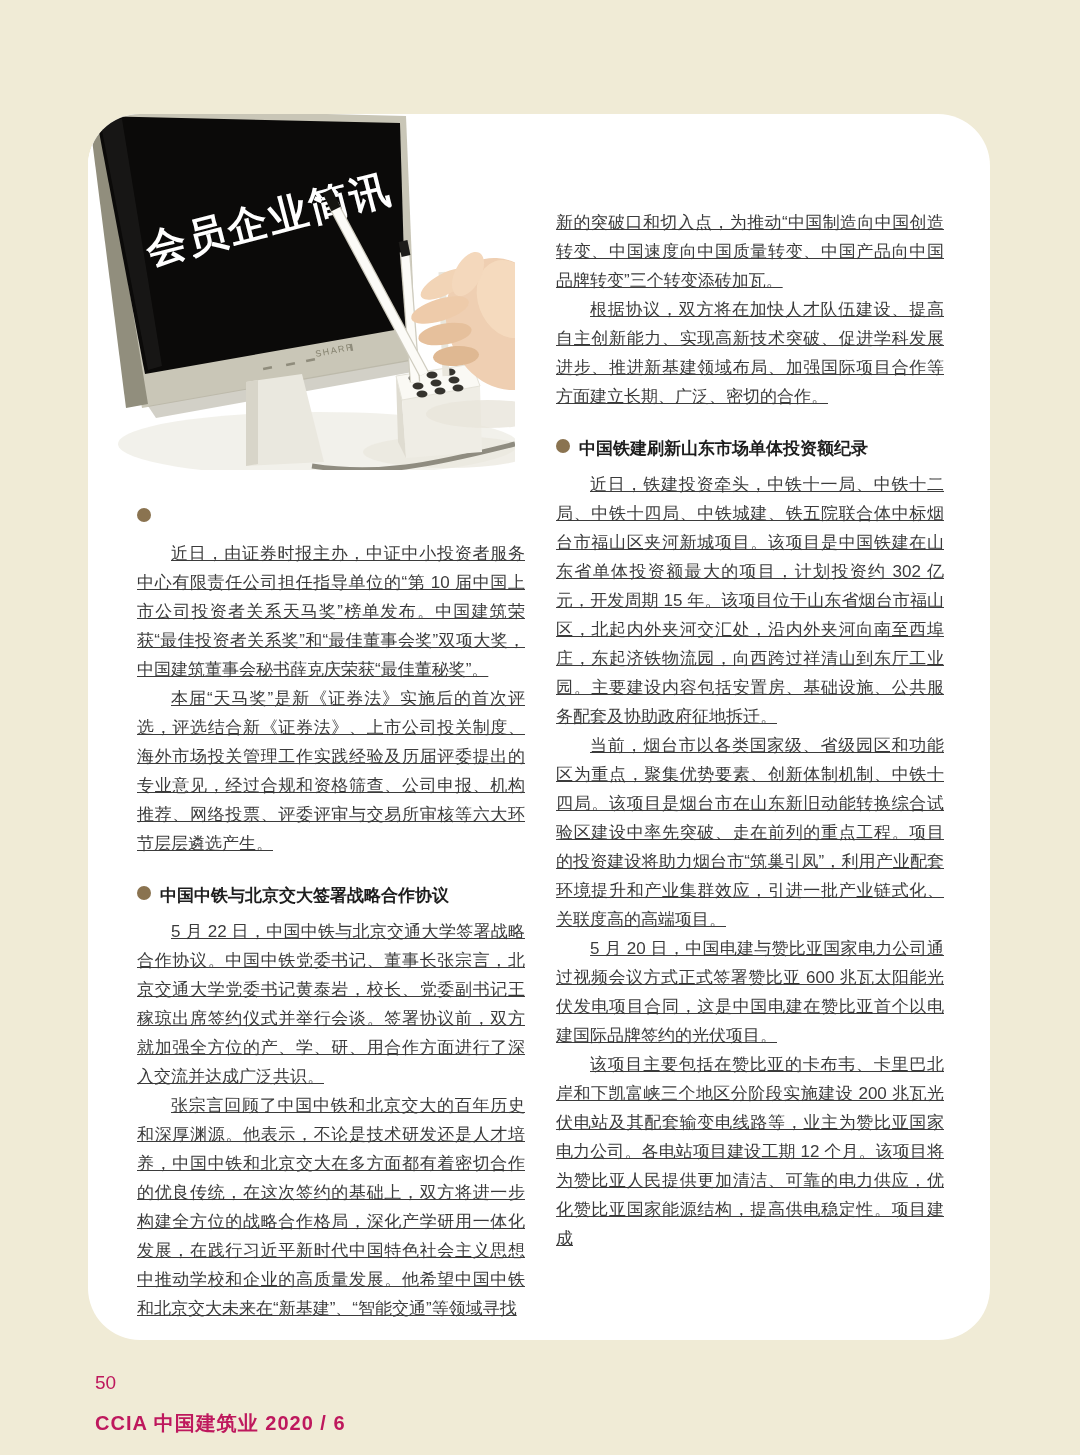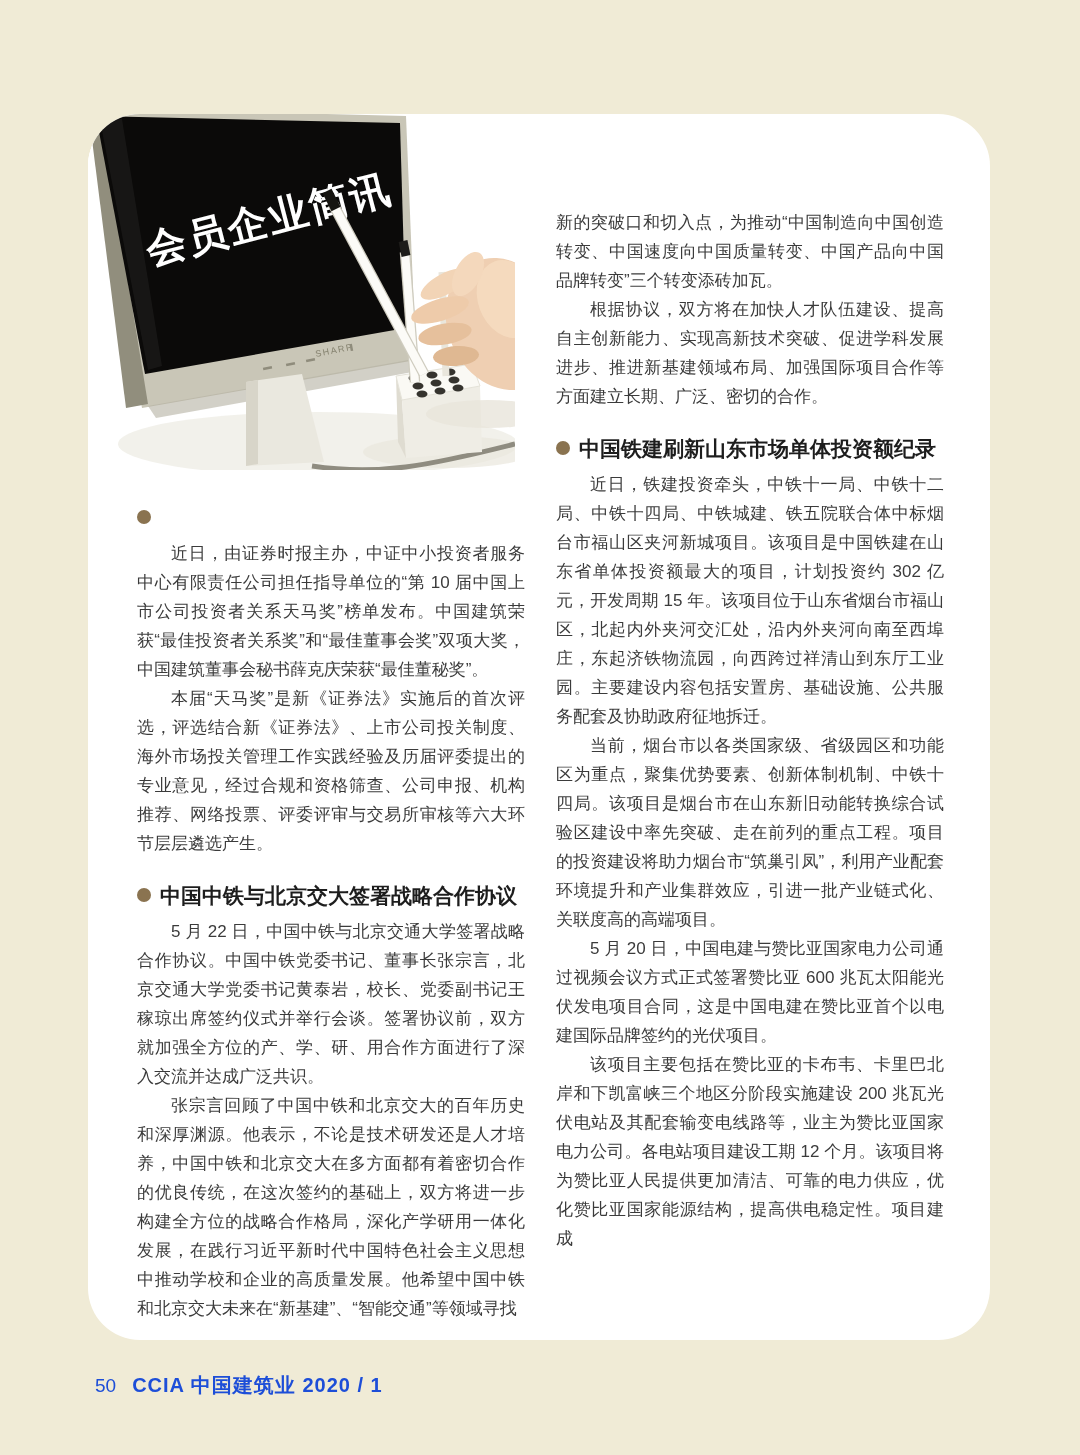--- a/index.html
+++ b/index.html
@@ -14,33 +14,33 @@
     background:#ffffff;border-radius:52px;
   }
   .photo{
     position:absolute;left:0;top:0;width:427px;height:356px;
     border-top-left-radius:52px;overflow:hidden;background:#fff;
   }
   .col{position:absolute;font-size:17px;line-height:29px;color:#3b3b3b;
        text-align:justify;text-justify:inter-ideograph;}
   .col-left{left:49px;top:366px;width:388px;}
   .col-right{left:468px;top:94px;width:388px;}
-  p.body{margin:0;text-indent:2em;}
+  p.body{margin:0;text-indent:2em;text-decoration:underline;}
   p.body.no-indent{text-indent:0;}
   h3.sec{
-    font-size:21px;line-height:35px;font-weight:bold;color:#1d1d1d;
+    font-size:17px;line-height:35px;font-weight:bold;color:#1d1d1d;
     margin:20px 0 4px 0;text-align:left;
   }
   .bullet{
     display:inline-block;width:14px;height:14px;border-radius:50%;
     background:#8a7350;margin-right:9px;transform:translateY(-1px);
   }
   .footer{
     position:absolute;left:95px;top:1372px;
-    display:flex;align-items:baseline;gap:16px;color:#1d4ed8;
+    display:flex;align-items:baseline;gap:16px;color:#be185d;flex-direction:column;
   }
   .footer .page-num{font-size:19px;}
   .footer .journal{font-size:20px;font-weight:bold;letter-spacing:1px;}
 </style>
 </head>
 <body>
 
 <div class="paper">
 
   <div class="photo">
@@ -134,14 +134,14 @@
     <p class="body">当前，烟台市以各类国家级、省级园区和功能区为重点，聚集优势要素、创新体制机制、中铁十四局。该项目是烟台市在山东新旧动能转换综合试验区建设中率先突破、走在前列的重点工程。项目的投资建设将助力烟台市“筑巢引凤”，利用产业配套环境提升和产业集群效应，引进一批产业链式化、关联度高的高端项目。</p>
 
     <p class="body">5 月 20 日，中国电建与赞比亚国家电力公司通过视频会议方式正式签署赞比亚 600 兆瓦太阳能光伏发电项目合同，这是中国电建在赞比亚首个以电建国际品牌签约的光伏项目。</p>
     <p class="body">该项目主要包括在赞比亚的卡布韦、卡里巴北岸和下凯富峡三个地区分阶段实施建设 200 兆瓦光伏电站及其配套输变电线路等，业主为赞比亚国家电力公司。各电站项目建设工期 12 个月。该项目将为赞比亚人民提供更加清洁、可靠的电力供应，优化赞比亚国家能源结构，提高供电稳定性。项目建成</p>
   </div>
 
 </div>
 
 <div class="footer">
   <span class="page-num">50</span>
-  <span class="journal">CCIA 中国建筑业 2020 / 1</span>
+  <span class="journal">CCIA 中国建筑业 2020 / 6</span>
 </div>
 
 </body></html>

